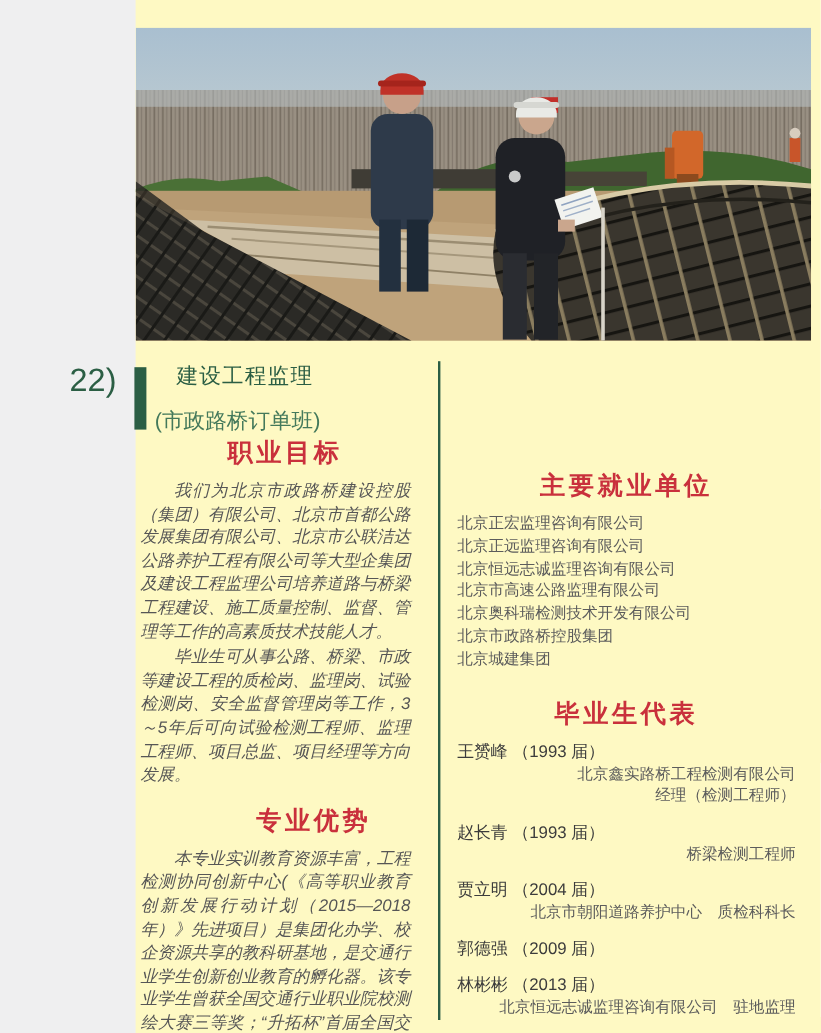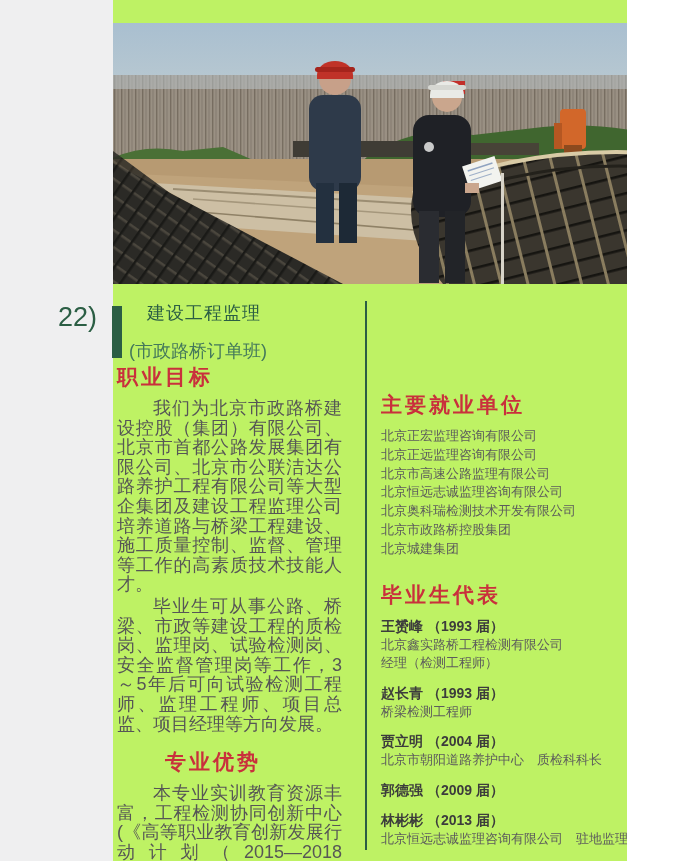--- a/index.html
+++ b/index.html
@@ -1,44 +1,44 @@
 <!DOCTYPE html>
 <html><head>
 <meta charset="utf-8">
 <style>
   html,body{margin:0;padding:0;}
-  .page{position:relative;width:627px;height:861px;background:#bef264;overflow:hidden;
+  .page{position:relative;width:684px;height:861px;background:#fef9c3;overflow:hidden;
         font-family:"Liberation Sans","DejaVu Sans",sans-serif;}
   .gray-strip{position:absolute;left:0;top:0;width:113px;height:861px;background:#efeff0;}
   .photo-wrap{position:absolute;left:113px;top:23px;width:563px;height:261px;overflow:hidden;}
   .photo-wrap svg{display:block;}
 
   .page-number{position:absolute;left:58px;top:302px;font-size:27px;color:#2b5e44;}
   .green-bar{position:absolute;left:112px;top:306px;width:10px;height:52px;background:#2b5e44;}
   .page-title{position:absolute;left:147px;top:301px;font-size:18px;color:#2b5e44;letter-spacing:1px;}
   .page-subtitle{position:absolute;left:129px;top:339px;font-size:18px;color:#44795b;}
   .v-divider{position:absolute;left:365px;top:301px;width:2px;height:549px;background:#2b5e44;}
 
   .left-col{position:absolute;left:117px;top:363px;width:241px;}
   .right-col{position:absolute;left:381px;top:363px;width:282px;}
 
   .red-heading{font-family:"Liberation Serif","DejaVu Serif",serif;font-weight:600;
-               font-size:21px;color:#c9303c;letter-spacing:3px;margin:0 0 8px 0;}
-  .para{font-size:18px;line-height:19.6px;color:#565656;text-indent:2em;
-        text-align:justify;margin:0 16px 2px 0;}
+               font-size:21px;color:#c9303c;letter-spacing:3px;margin:0 0 8px 0;text-align:center;}
+  .para{font-size:14px;line-height:19.6px;color:#565656;text-indent:2em;
+        text-align:justify;margin:0 16px 2px 0;font-style:italic;}
   .section{margin-bottom:14px;}
   .advantages-section .red-heading{margin-top:10px;margin-left:48px;}
 
   .employer-item{font-size:13px;line-height:18.8px;color:#5c5c5c;}
   .employers-section{margin-bottom:22px;margin-top:28px;}
 
   .grad-entry{margin-bottom:11px;}
-  .grad-name-row{font-size:14px;font-weight:bold;color:#3c3c3c;line-height:19px;}
+  .grad-name-row{font-size:14px;font-weight:normal;color:#3c3c3c;line-height:19px;}
   .grad-year{margin-left:4px;}
-  .grad-line{font-size:13px;line-height:18.5px;color:#5c5c5c;}
+  .grad-line{font-size:13px;line-height:18.5px;color:#5c5c5c;text-align:right;}
   .grad-line:empty{display:none;}
 </style>
 </head>
 <body>
 
 <div class="page">
   <div class="gray-strip"></div>
 
   <div class="photo-wrap">
     <svg width="563" height="261" viewBox="0 0 563 261">
@@ -146,22 +146,22 @@
       <h3 class="red-heading">专业优势</h3>
       <p class="para">本专业实训教育资源丰富，工程检测协同创新中心(《高等职业教育创新发展行动计划（2015—2018 年）》先进项目）是集团化办学、校企资源共享的教科研基地，是交通行业学生创新创业教育的孵化器。该专业学生曾获全国交通行业职业院校测绘大赛三等奖；“升拓杯”首届全国交通运输职业院校学生无损检测技能大赛团体三等奖、钢筋间距及保护层厚度测定单项二等奖、混凝土结构缺陷测定单项二等奖、理论考核三等奖；北京市第二届中英一带一路国际青年创新创业技能大赛三等奖；京津冀地区高校测绘大赛团体二等奖、单项一等奖等。学生获得监理员、助理试验师、工程测量工、公路养护工等多种职业资格证书。</p>
     </div>
   </div>
 
   <div class="right-col">
     <div class="section employers-section">
       <h3 class="red-heading">主要就业单位</h3>
       <div class="employer-item">北京正宏监理咨询有限公司</div>
       <div class="employer-item">北京正远监理咨询有限公司</div>
+      <div class="employer-item">北京恒远志诚监理咨询有限公司</div>
       <div class="employer-item">北京市高速公路监理有限公司</div>
-      <div class="employer-item">北京恒远志诚监理咨询有限公司</div>
       <div class="employer-item">北京奥科瑞检测技术开发有限公司</div>
       <div class="employer-item">北京市政路桥控股集团</div>
       <div class="employer-item">北京城建集团</div>
     </div>
 
     <div class="section">
       <h3 class="red-heading">毕业生代表</h3>
 
       <div class="grad-entry">
         <div class="grad-name-row"><span>王赟峰</span><span class="grad-year">（1993 届）</span></div>

